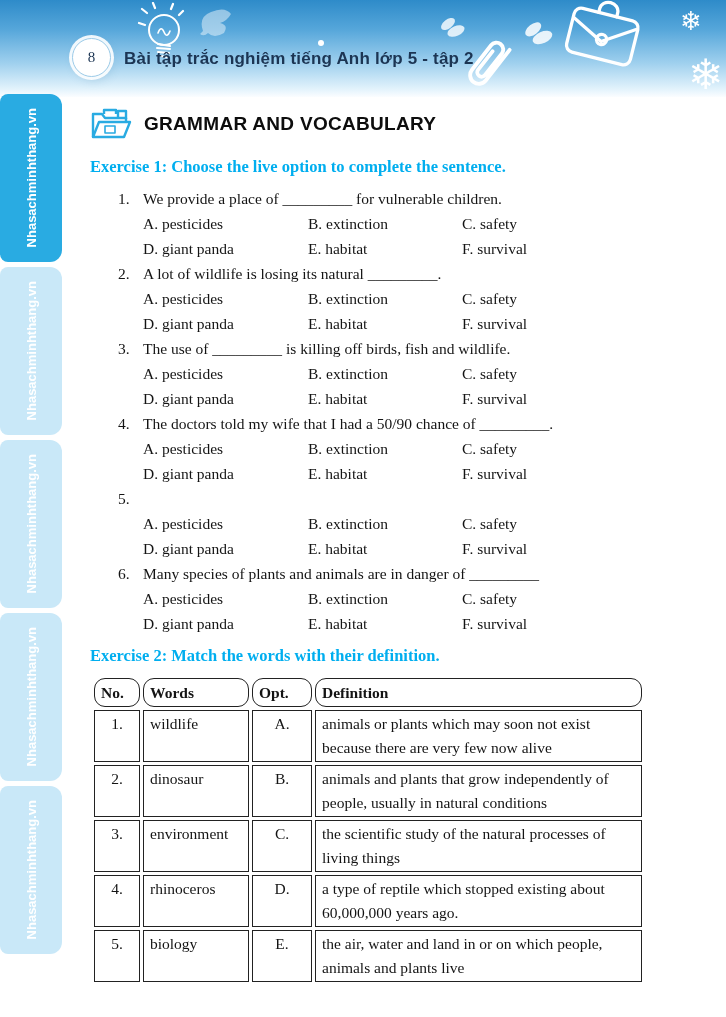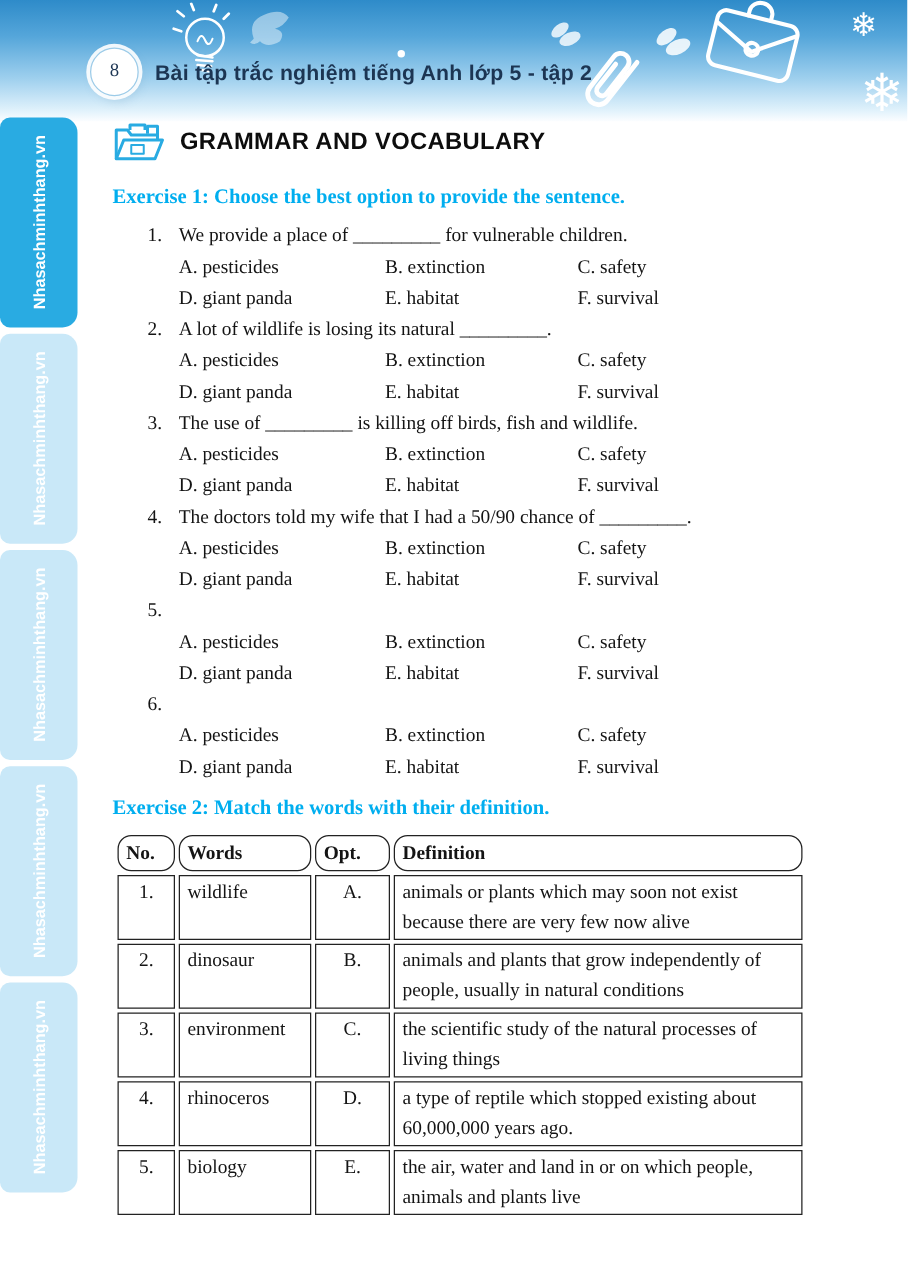--- a/index.html
+++ b/index.html
@@ -42,21 +42,21 @@
   }
   .sb-bright { background:#29ABE2; }
   .sb-light  { background:#C9E8F8; }
   .sb-text {
     writing-mode:vertical-rl; transform:rotate(180deg);
     color:#ffffff; font-family:"Liberation Sans","DejaVu Sans",sans-serif;
     font-weight:bold; font-size:13px; white-space:nowrap;
   }
 
   
-  .main { position:absolute; left:90px; top:96px; width:560px; }
+  .main { position:absolute; left:90px; top:106px; width:560px; }
 
   .section-heading { display:flex; align-items:center; gap:12px; margin:0 0 12px 0; }
   .section-title {
     font-family:"Liberation Sans","DejaVu Sans",sans-serif;
     font-weight:bold; font-size:19px; color:#0d0d0d; letter-spacing:0.3px;
   }
 
   .ex-title { color:#00AEEF; font-weight:bold; font-size:16.5px; line-height:26px; margin:4px 0 6px 0; }
 
   .question { font-size:15.5px; }
@@ -163,21 +163,21 @@
         <path d="M14,8 V4 h12 v4"></path>
         <path d="M28,11 V5 h8 v8"></path>
         <path d="M3,31 V8 h9 l3,4 h21 v5"></path>
         <path d="M3,31 L9,16 h31 L34,31 Z" fill="#ffffff"></path>
         <rect x="15" y="20" width="10" height="7" stroke-width="1.6"></rect>
       </g>
     </svg>
     <span class="section-title">GRAMMAR AND VOCABULARY</span>
   </div>
 
-  <div class="ex-title">Exercise 1: Choose the best option to provide the sentence.</div>
+  <div class="ex-title">Exercise 1: Choose the live option to complete the sentence.</div>
 
   <div id="ex1-questions">
   <div class="question">
     <div class="q-line">
       <span class="q-num">1.</span>
       <span class="q-text">We provide a place of _________ for vulnerable children.</span>
     </div>
     <div class="opt-row">
       <span class="opt opt-0">A. pesticides</span>
       <span class="opt opt-1">B. extinction</span>
@@ -253,20 +253,21 @@
     <div class="opt-row">
       <span class="opt opt-0">D. giant panda</span>
       <span class="opt opt-1">E. habitat</span>
       <span class="opt opt-2">F. survival</span>
     </div>
   </div>
 
   <div class="question">
     <div class="q-line">
       <span class="q-num">6.</span>
+      <span class="q-text">Many species of plants and animals are in danger of _________</span>
     </div>
     <div class="opt-row">
       <span class="opt opt-0">A. pesticides</span>
       <span class="opt opt-1">B. extinction</span>
       <span class="opt opt-2">C. safety</span>
     </div>
     <div class="opt-row">
       <span class="opt opt-0">D. giant panda</span>
       <span class="opt opt-1">E. habitat</span>
       <span class="opt opt-2">F. survival</span>

